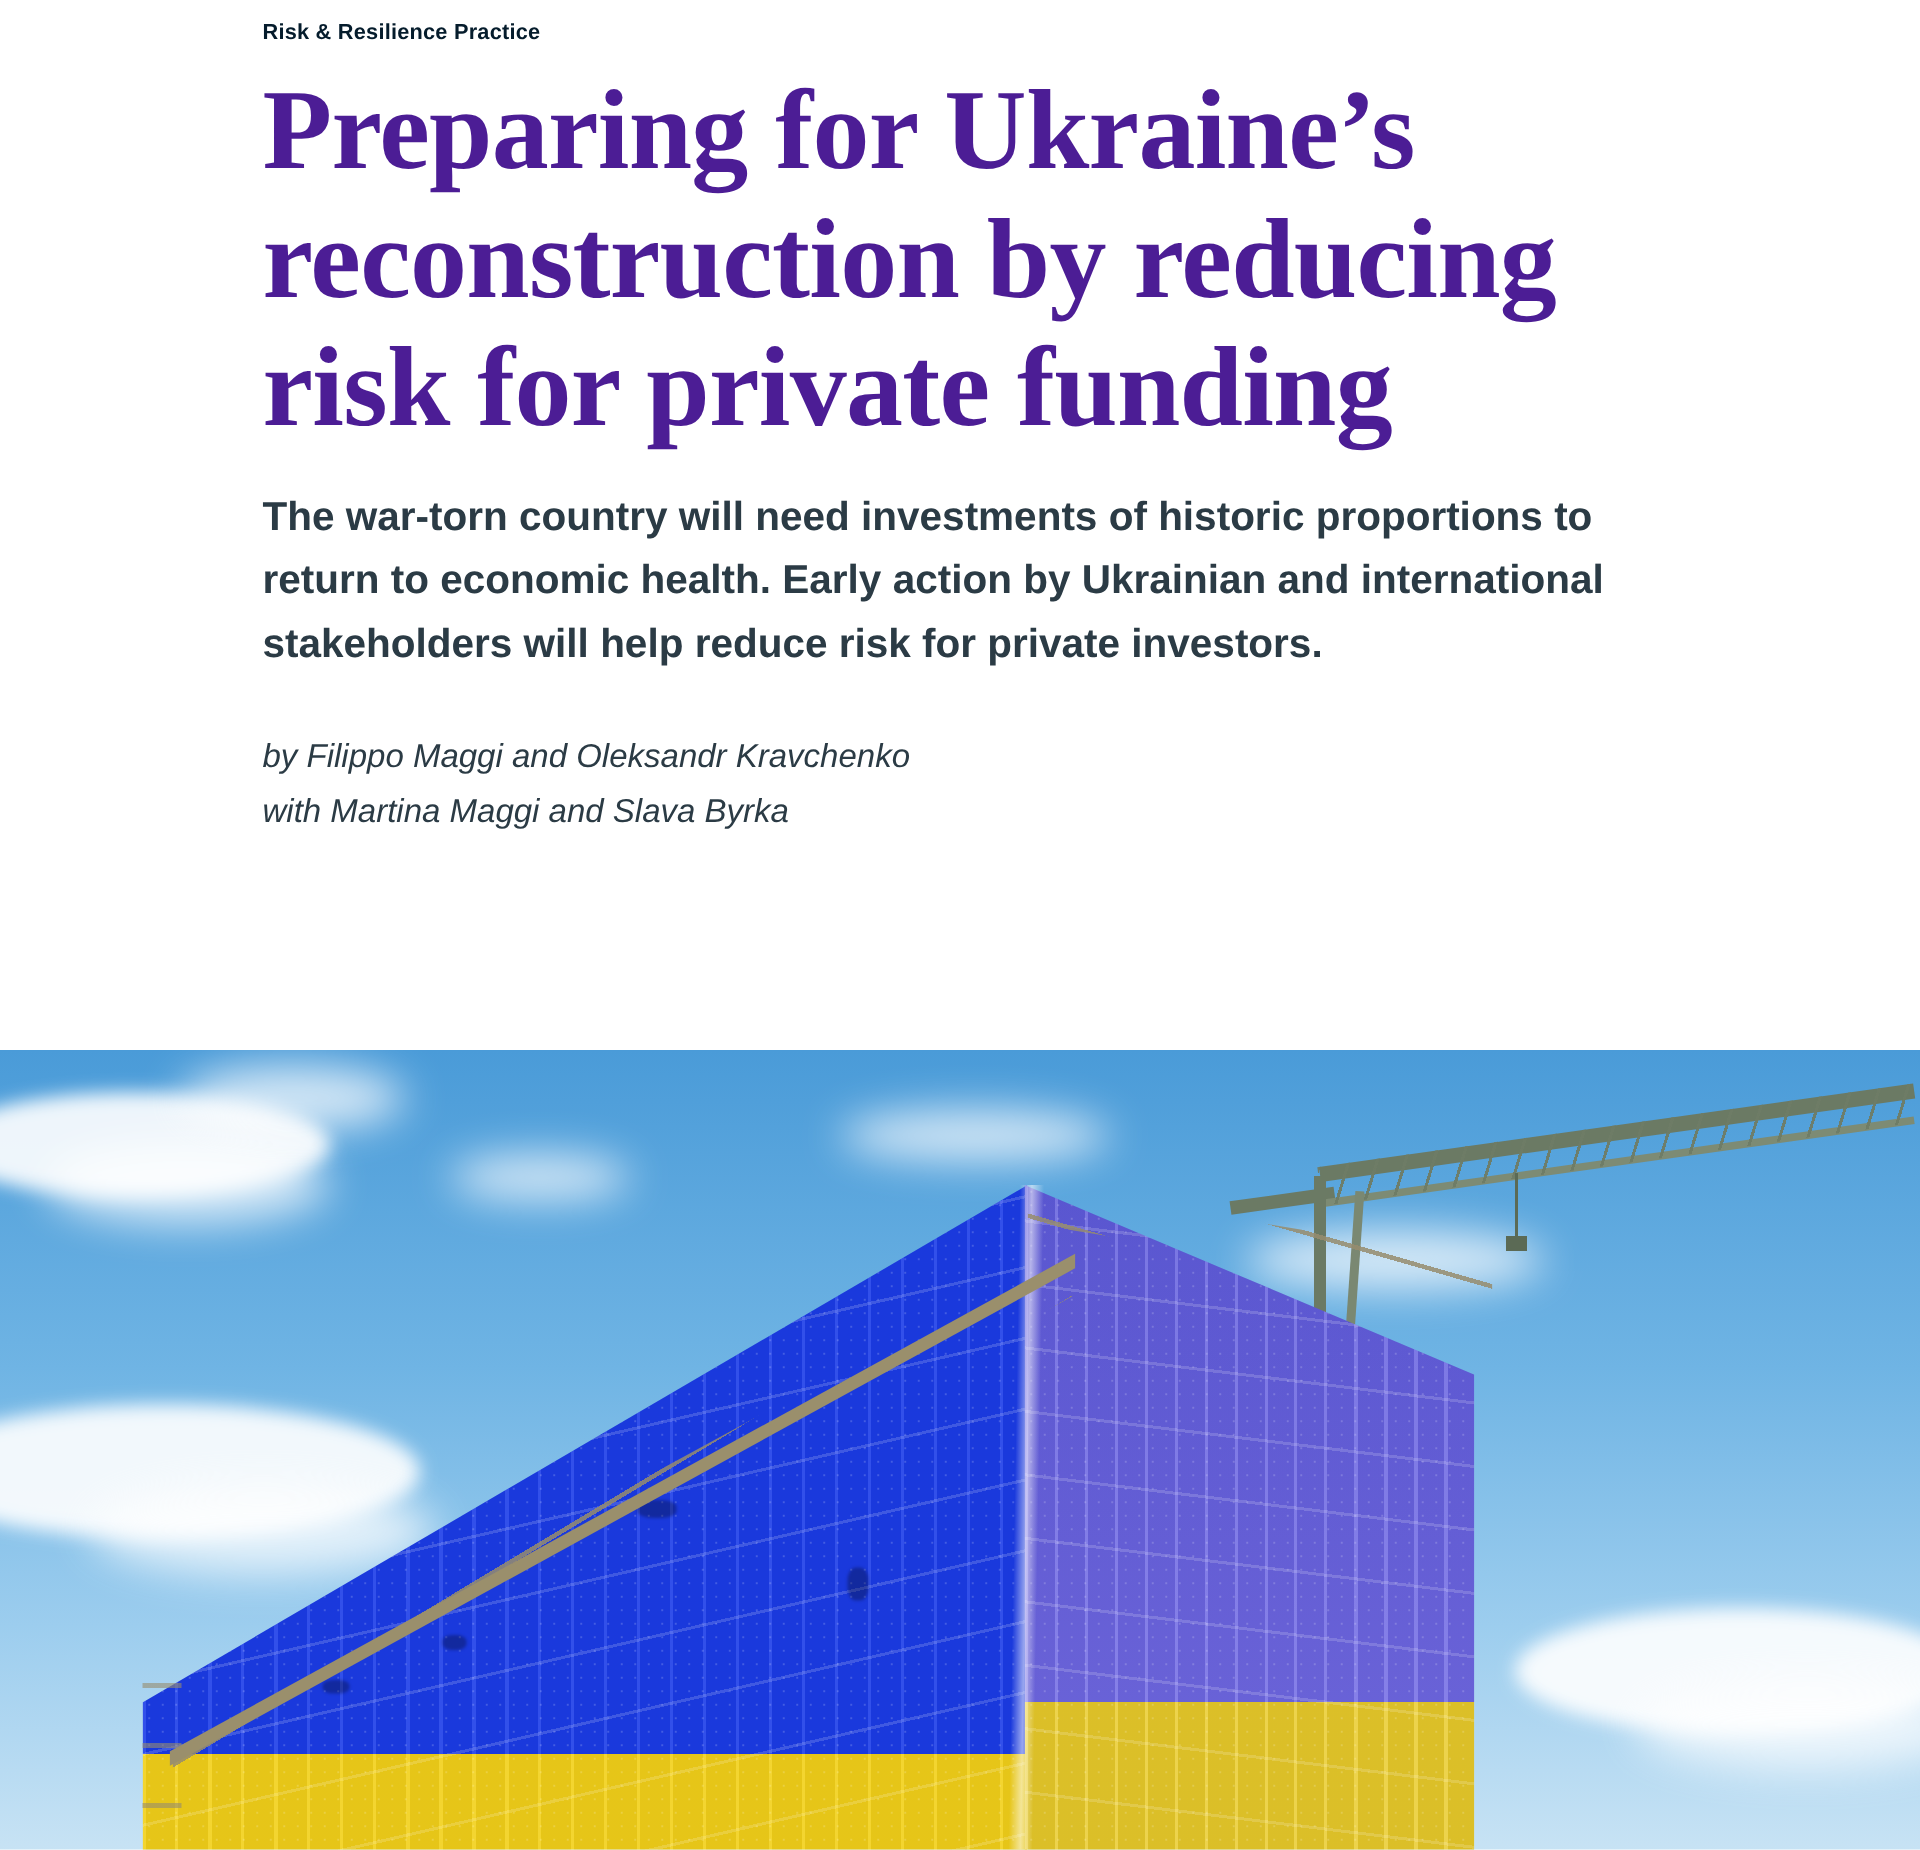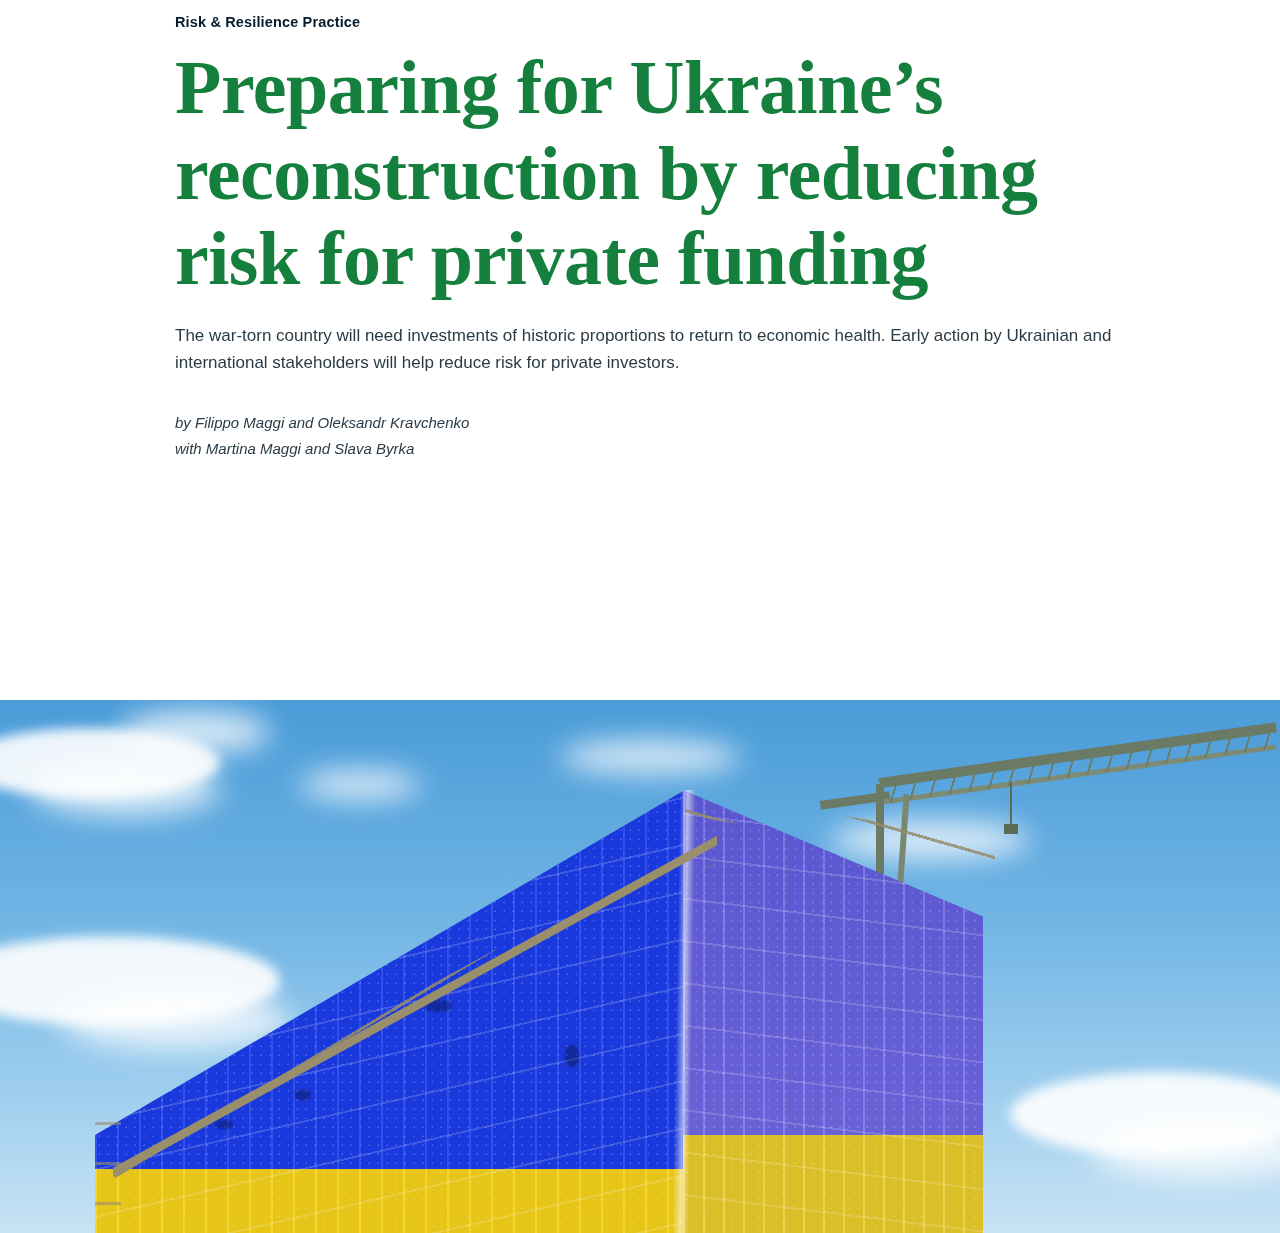--- a/index.html
+++ b/index.html
@@ -36,39 +36,39 @@
     margin: 0 0 14px 0;
     line-height: 1.2;
   }
 
   .headline {
     font-family: "Liberation Serif", serif;
     font-weight: bold;
     font-size: 76px;
     line-height: 1.12;
     letter-spacing: -0.5px;
-    color: #15803d;
+    color: #4c1d95;
     margin: 0 0 22px 0;
     max-width: 960px;
   }
 
   .dek {
     font-family: "Liberation Sans", sans-serif;
-    font-size: 17px;
+    font-size: 27px;
     line-height: 1.58;
     color: #2b3b45;
     margin: 0 0 34px 0;
     max-width: 990px;
-    font-weight: 400;
+    font-weight: 700;
   }
 
   .byline {
     font-family: "Liberation Sans", sans-serif;
     font-style: italic;
-    font-size: 15px;
+    font-size: 22px;
     line-height: 1.7;
     color: #2b3b45;
   }
 
   .byline div {
     white-space: nowrap;
   }
 
   
   .hero {

